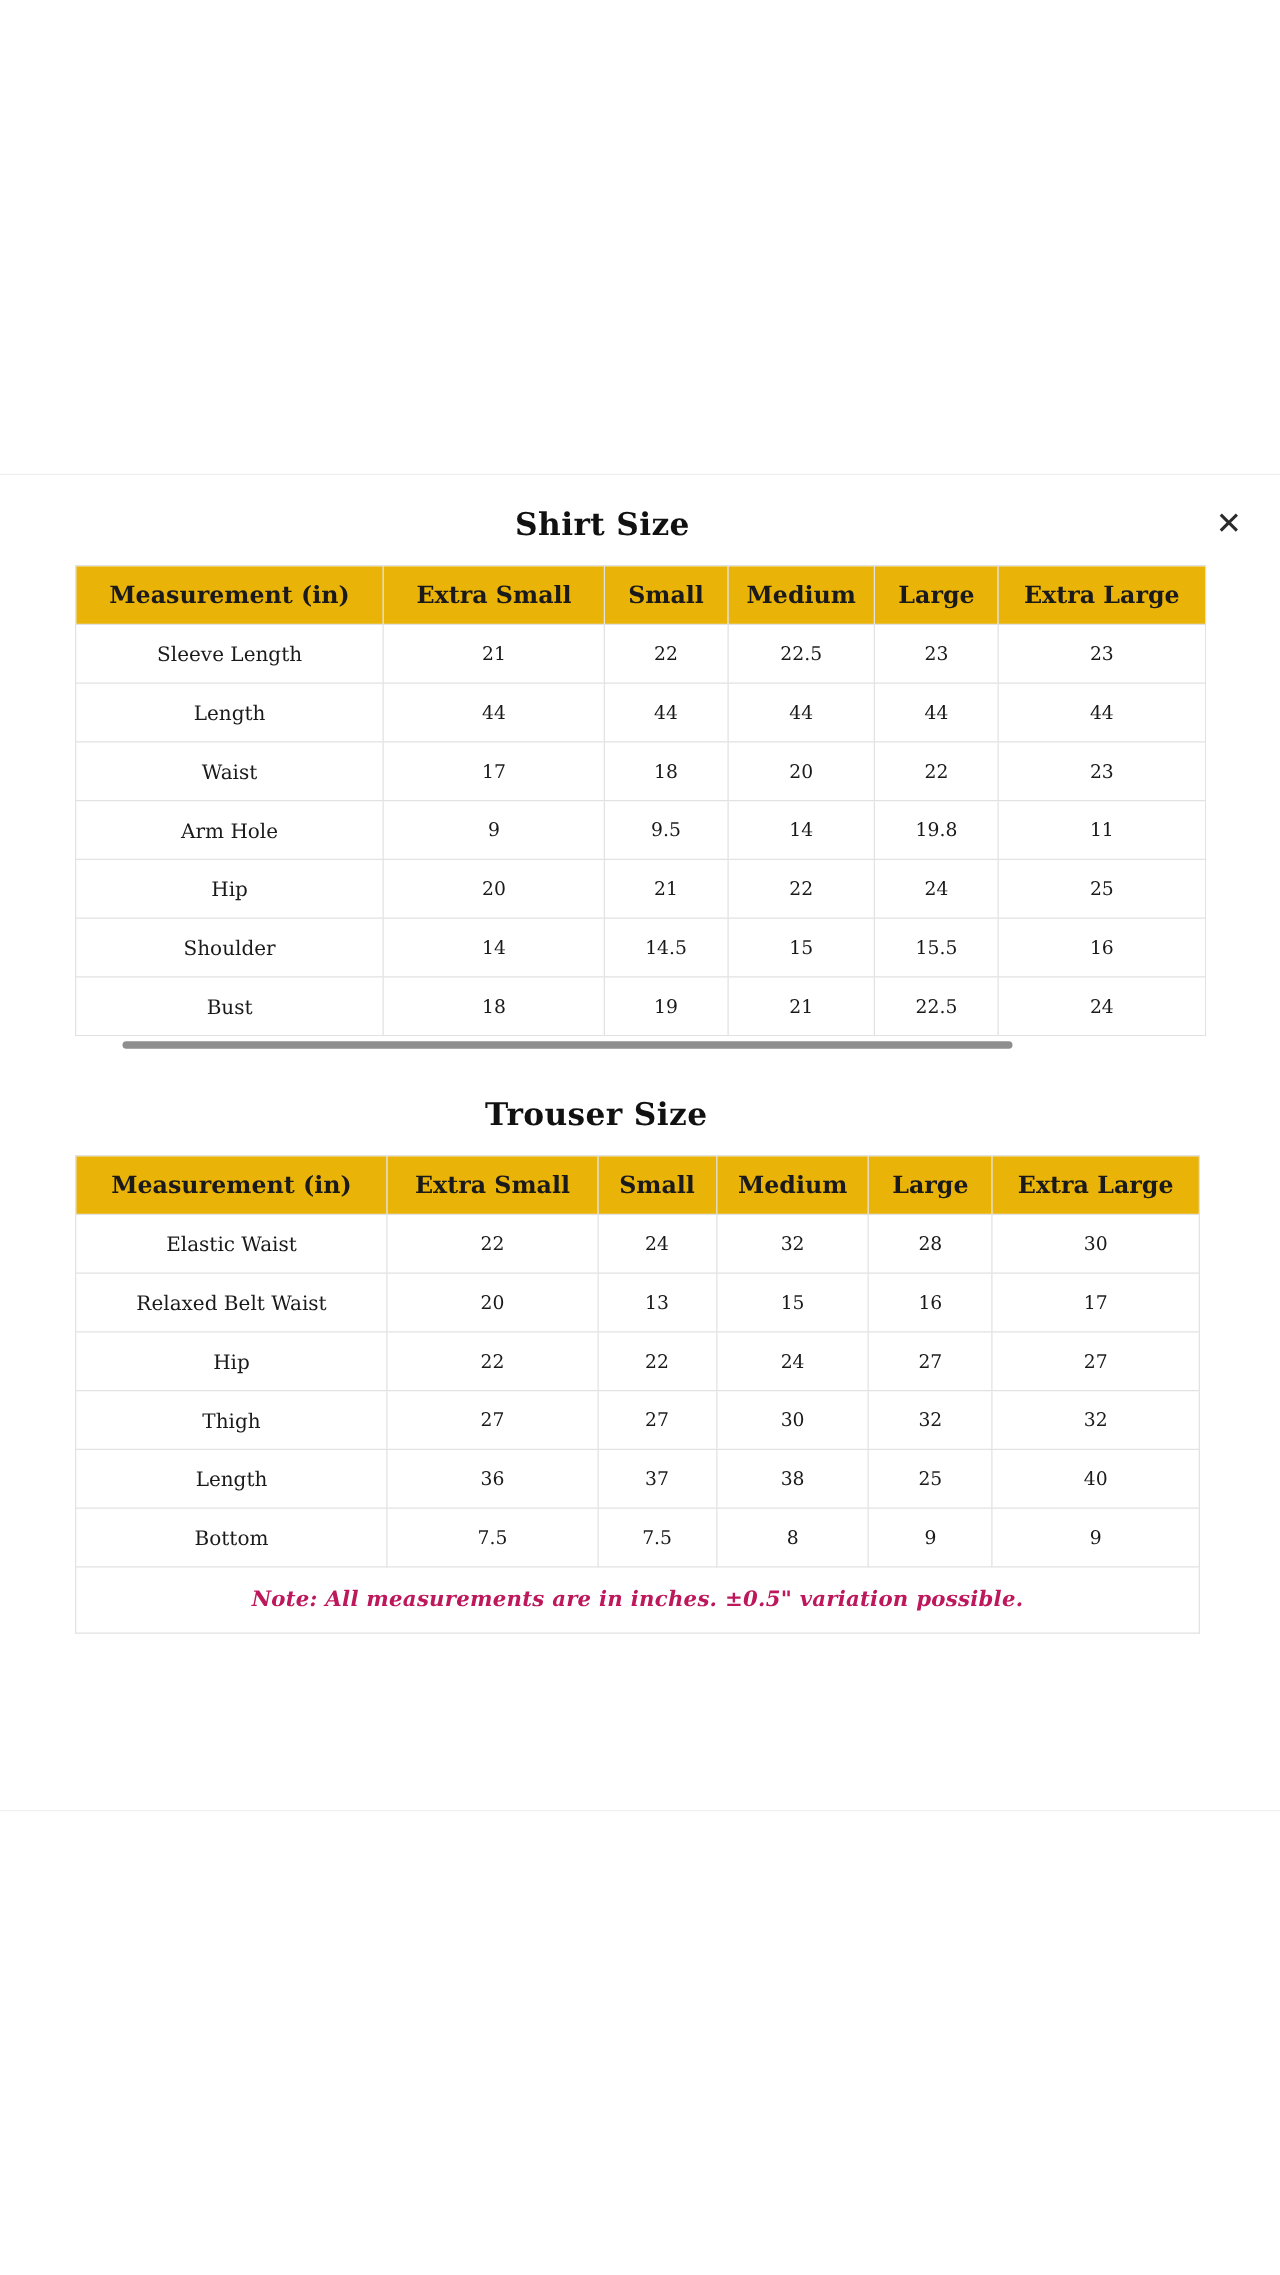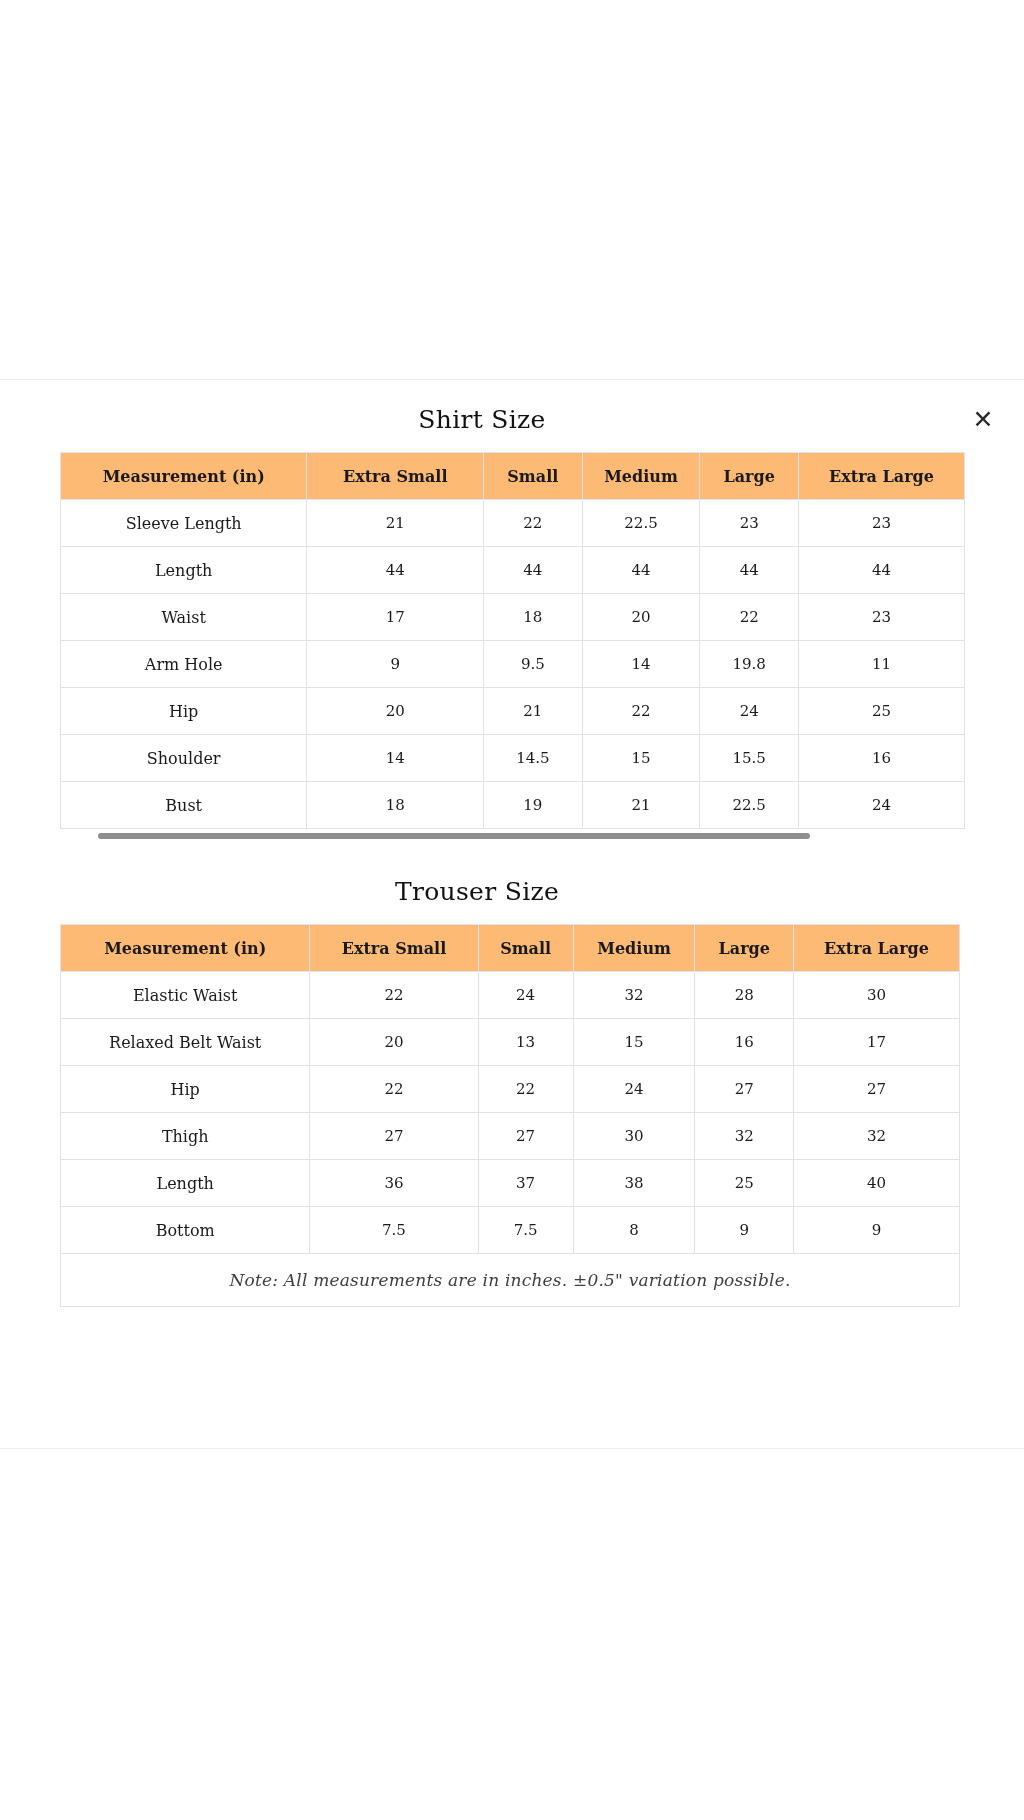--- a/index.html
+++ b/index.html
@@ -52,21 +52,21 @@
   }
   .content {
     position: absolute;
     left: 60px;
     top: 0;
     width: 904px;
   }
   .section-title {
     text-align: center;
     font-family: "DejaVu Serif", serif;
-    font-weight: normal;
+    font-weight: bold;
     font-size: 25px;
     color: #111111;
     letter-spacing: 0.3px;
     margin: 0;
     padding: 0;
   }
   .title-shirt { margin-top: 25px; margin-bottom: 18px; margin-left: -60px; }
   .title-trouser { margin-top: 36px; margin-bottom: 18px; margin-left: -70px; }
 
   table {
@@ -82,24 +82,24 @@
     width: 900px;
     margin-left: -0px;
   }
   th, td {
     border: 1px solid #e2e2e2;
     text-align: center;
     vertical-align: middle;
     color: #1a1a1a;
   }
   thead th {
-    background: #fdba74;
+    background: #eab308;
     font-family: "DejaVu Serif", serif;
     font-weight: bold;
-    font-size: 16px;
+    font-size: 19px;
     height: 46px;
     padding: 0 6px;
     white-space: nowrap;
   }
   tbody td {
     font-family: "DejaVu Serif", serif;
     font-size: 15px;
     height: 46px;
     padding: 0 6px;
   }
@@ -110,24 +110,24 @@
   .col-measure { width: 230px; }
   .col-xs { width: 165px; }
   .col-s  { width: 92px; }
   .col-m  { width: 110px; }
   .col-l  { width: 92px; }
   .col-xl { width: 155px; }
 
   .note-row td {
     font-family: "DejaVu Serif", serif;
     font-style: italic;
-    font-weight: normal;
+    font-weight: bold;
     font-size: 17px;
     height: 52px;
-    color: #404040;
+    color: #be185d;
     letter-spacing: 0.2px;
   }
   
   .scroll-track {
     position: relative;
     width: 905px;
     height: 10px;
     margin-top: 2px;
   }
   .scroll-thumb {

